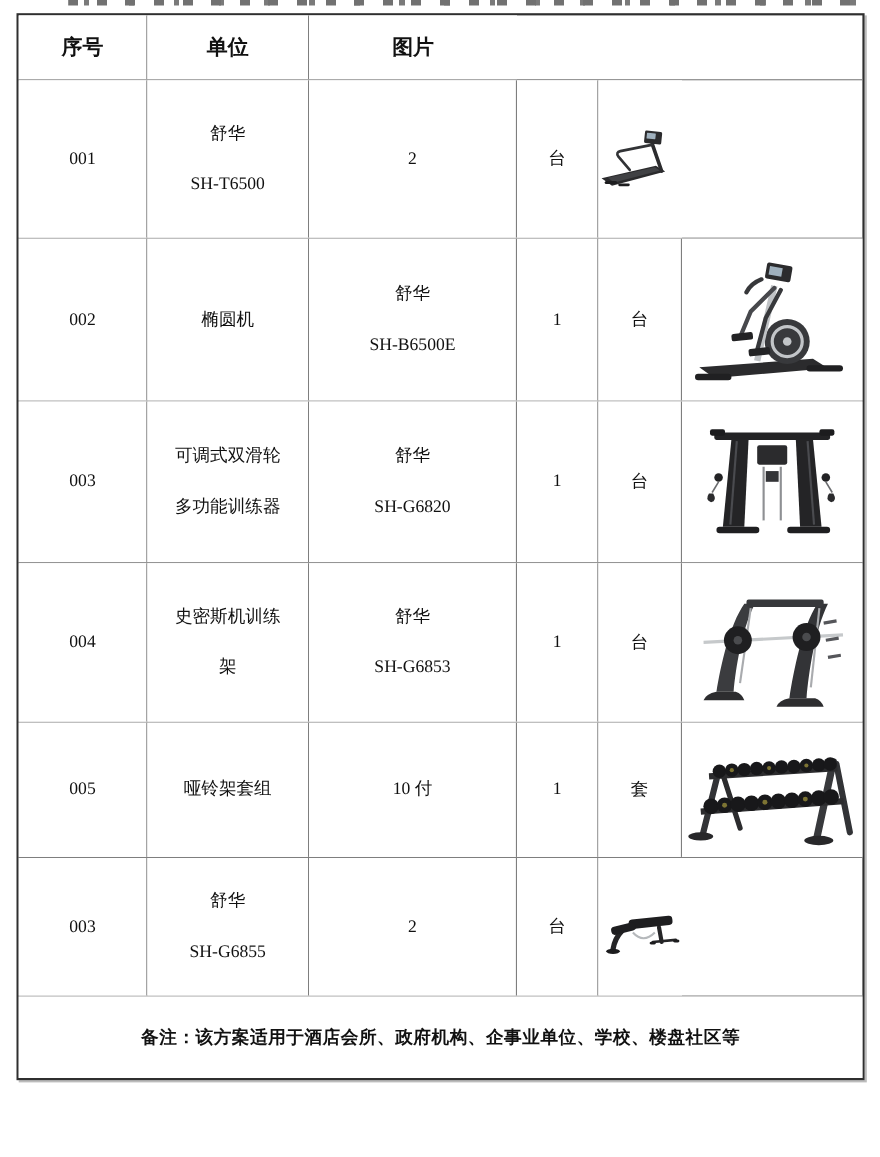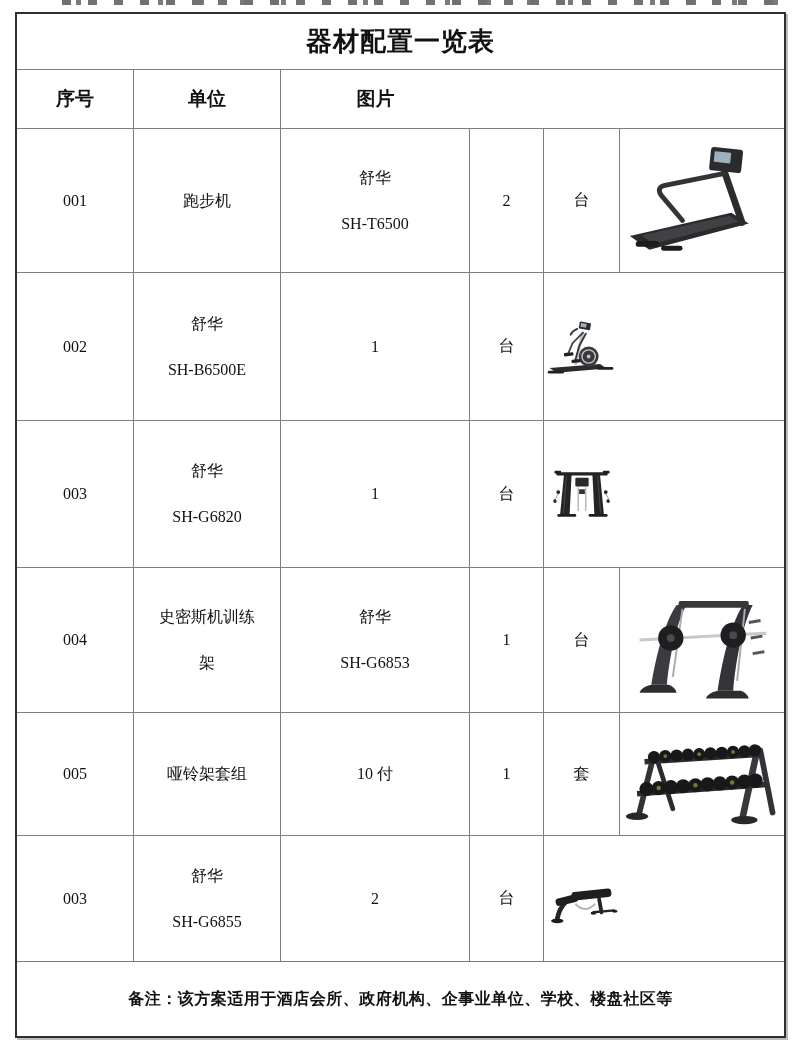--- a/index.html
+++ b/index.html
@@ -43,35 +43,29 @@
   .lines{white-space:pre-line;line-height:46px;}
   .photo{display:block;}
 </style>
 </head>
 <body>
 
 <div class="crop-strip"></div>
 
 <div class="sheet">
 
-  <div class="trow full title-row">
-    <div class="cell title-cell">器材配置一览表</div>
-  </div>
 
   <div class="trow head-row">
     <div class="cell">序号</div>
     <div class="cell">单位</div>
     <div class="cell">图片</div>
   </div>
 
   <div class="trow h-r0">
     <div class="cell">001</div>
-    <div class="cell">
-        <span class="lines">跑步机</span>
-      </div>
     <div class="cell">
         <span class="lines">舒华
 SH-T6500</span>
       </div>
     <div class="cell">2</div>
     <div class="cell">台</div>
     <div class="cell">
       <svg class="photo" width="156" height="122" viewBox="0 0 160 124">
         <polygon points="6,98 110,74 128,85 26,112" fill="#2a2a2c"></polygon>
         <polygon points="18,97 108,77 118,83 30,106" fill="#404144"></polygon>
@@ -82,20 +76,23 @@
         <g transform="rotate(6 104 22)">
           <rect x="88" y="8" width="33" height="24" rx="3" fill="#2b2b2d"></rect>
           <rect x="92" y="12" width="17" height="11" rx="1" fill="#9fb0bd"></rect>
         </g>
       </svg>
     </div>
   </div>
 
   <div class="trow h-r1">
     <div class="cell">002</div>
+    <div class="cell">
+        <span class="lines">椭圆机</span>
+      </div>
     <div class="cell">
         <span class="lines">舒华
 SH-B6500E</span>
       </div>
     <div class="cell">1</div>
     <div class="cell">台</div>
     <div class="cell">
       <svg class="photo" width="156" height="122" viewBox="0 0 160 124">
         <polygon points="12,106 118,98 132,107 26,116" fill="#2b2b2d"></polygon>
         <rect x="8" y="112" width="34" height="6" rx="3" fill="#202022"></rect>
@@ -112,20 +109,24 @@
         <g transform="rotate(10 86 18)">
           <rect x="74" y="10" width="24" height="15" rx="2" fill="#2b2b2d"></rect>
           <rect x="77" y="13" width="12" height="8" fill="#9fb0bd"></rect>
         </g>
       </svg>
     </div>
   </div>
 
   <div class="trow h-r2">
     <div class="cell">003</div>
+    <div class="cell">
+        <span class="lines">可调式双滑轮
+多功能训练器</span>
+      </div>
     <div class="cell">
         <span class="lines">舒华
 SH-G6820</span>
       </div>
     <div class="cell">1</div>
     <div class="cell">台</div>
     <div class="cell">
       <svg class="photo" width="156" height="122" viewBox="0 0 160 124">
         <rect x="26" y="16" width="108" height="7" rx="2" fill="#232325"></rect>
         <rect x="22" y="13" width="14" height="6" rx="2" fill="#1c1c1e"></rect>

